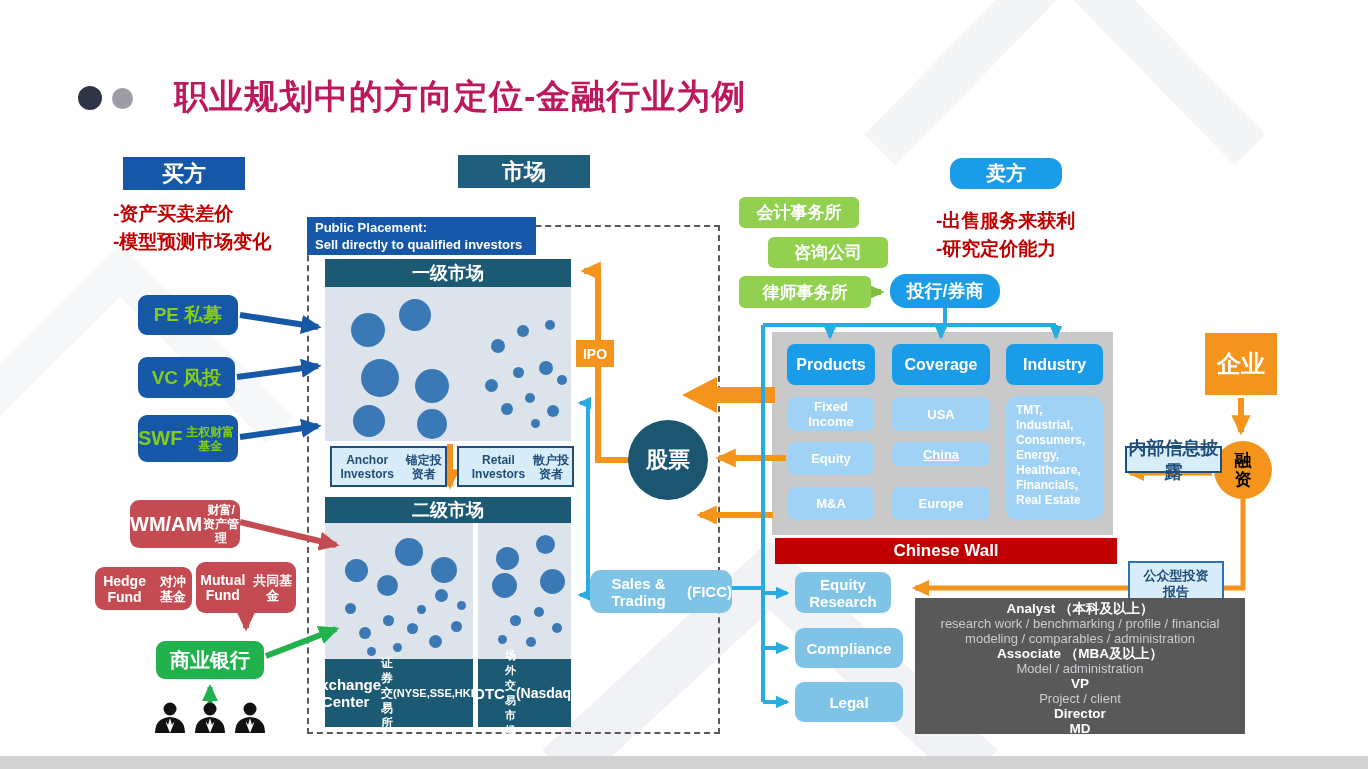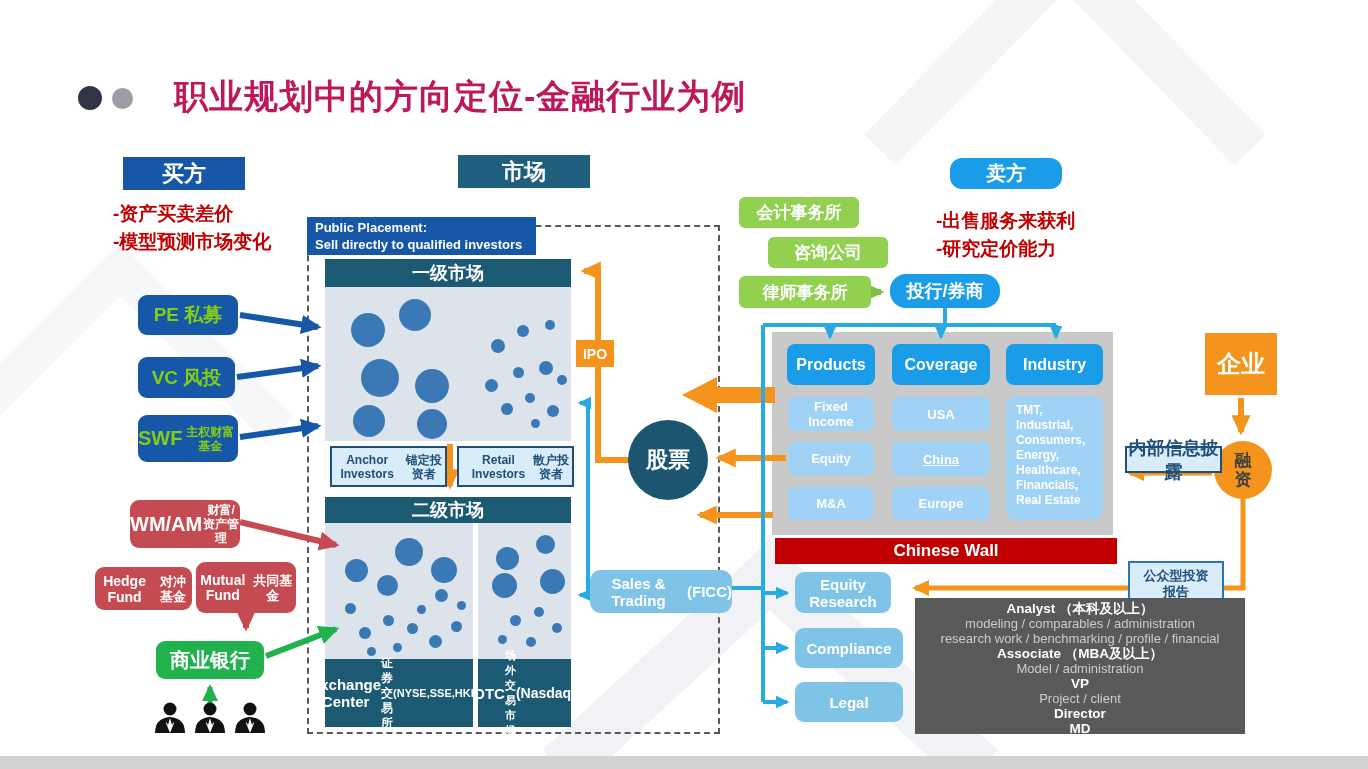--- a/index.html
+++ b/index.html
@@ -183,44 +183,44 @@
 <div class="abs node ctr hdr-cyanblue" style="left:890px;top:274px;width:110px;height:34px;font-size:18px;border-radius:16px;">投行/券商</div>
 
 <div class="abs panel" style="left:772px;top:332px;width:341px;height:203px;background:#c9c9c9;"></div>
 <div class="abs node ctr hdr-cyanblue" style="left:787px;top:344px;width:88px;height:41px;font-size:16px;border-radius:8px;">Products</div>
 <div class="abs node ctr hdr-cyanblue" style="left:892px;top:344px;width:98px;height:41px;font-size:16px;border-radius:8px;">Coverage</div>
 <div class="abs node ctr hdr-cyanblue" style="left:1006px;top:344px;width:97px;height:41px;font-size:16px;border-radius:8px;">Industry</div>
 <div class="abs node ctr paleblue" style="left:788px;top:397px;width:86px;height:34px;font-size:13px;line-height:15px;padding:0 14px;box-sizing:border-box;">Fixed Income</div>
 <div class="abs node ctr paleblue" style="left:788px;top:442px;width:86px;height:33px;font-size:13px;">Equity</div>
 <div class="abs node ctr paleblue" style="left:788px;top:487px;width:86px;height:33px;font-size:13px;">M&amp;A</div>
 <div class="abs node ctr paleblue" style="left:892px;top:397px;width:98px;height:34px;font-size:13px;">USA</div>
-<div class="abs node ctr paleblue" style="left:892px;top:442px;width:98px;height:34px;font-size:13px;text-decoration:underline;">China</div>
+<div class="abs node ctr paleblue" style="left:892px;top:442px;width:98px;height:24px;font-size:13px;text-decoration:underline;">China</div>
 <div class="abs node ctr paleblue" style="left:892px;top:487px;width:98px;height:33px;font-size:13px;">Europe</div>
 <div class="abs node paleblue" style="left:1006px;top:396px;width:97px;height:124px;border-radius:10px;font-size:12px;line-height:15px;padding:7px 0 0 10px;box-sizing:border-box;white-space:pre-line;">TMT,
 Industrial,
 Consumers,
 Energy,
 Healthcare,
 Financials,
 Real Estate</div>
 <div class="abs node ctr" style="left:775px;top:538px;width:342px;height:26px;background:#c00000;color:#fff;font-weight:bold;font-size:17px;">Chinese Wall</div>
 
 <div class="abs node ctr lightblue" style="left:795px;top:572px;width:96px;height:41px;font-size:15px;line-height:17px;padding:0 18px;box-sizing:border-box;">Equity Research</div>
 <div class="abs node ctr lightblue" style="left:795px;top:628px;width:108px;height:40px;font-size:15px;">Compliance</div>
 <div class="abs node ctr lightblue" style="left:795px;top:682px;width:108px;height:40px;font-size:15px;">Legal</div>
 
 <div class="abs node ctr" style="left:1205px;top:333px;width:72px;height:62px;background:#f5941d;color:#fff;font-weight:bold;font-size:24px;">企业</div>
-<div class="abs node ctr" style="left:1214px;top:441px;width:58px;height:58px;border-radius:50%;background:#f5941d;color:#404040;font-weight:bold;font-size:17px;line-height:19px;word-break:break-all;padding:0 20px;box-sizing:border-box;">融资</div>
+<div class="abs node ctr" style="left:1214px;top:441px;width:58px;height:58px;border-radius:50%;background:#f5941d;color:#000000;font-weight:bold;font-size:17px;line-height:19px;word-break:break-all;padding:0 20px;box-sizing:border-box;">融资</div>
 <div class="abs node ctr notebox" style="left:1125px;top:446px;width:93px;height:23px;font-size:18px;">内部信息披露</div>
 <div class="abs node ctr notebox" style="left:1128px;top:561px;width:96px;height:45px;font-size:13px;line-height:16px;border-color:#2e74b5;padding:0 8px;box-sizing:border-box;">公众型投资报告</div>
 
 <div class="abs node" style="left:915px;top:598px;width:330px;height:136px;background:#595959;text-align:center;padding-top:3px;box-sizing:border-box;">
   <div class="career-bold">Analyst （本科及以上）</div>
+  <div class="career-sub">research work / benchmarking / profile / financial</div>
   <div class="career-sub">modeling / comparables / administration</div>
-  <div class="career-sub">research work / benchmarking / profile / financial</div>
   <div class="career-bold">Associate （MBA及以上）</div>
   <div class="career-sub">Model / administration</div>
   <div class="career-bold">VP</div>
   <div class="career-sub">Project / client</div>
   <div class="career-bold">Director</div>
   <div class="career-bold">MD</div>
 </div>
 
 <svg id="wires" class="abs" width="1368" height="769" style="left:0;top:0;">
   <defs>

